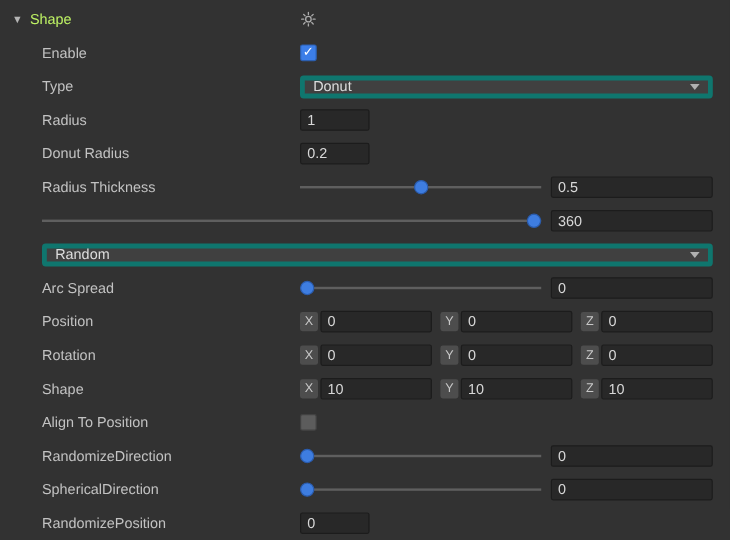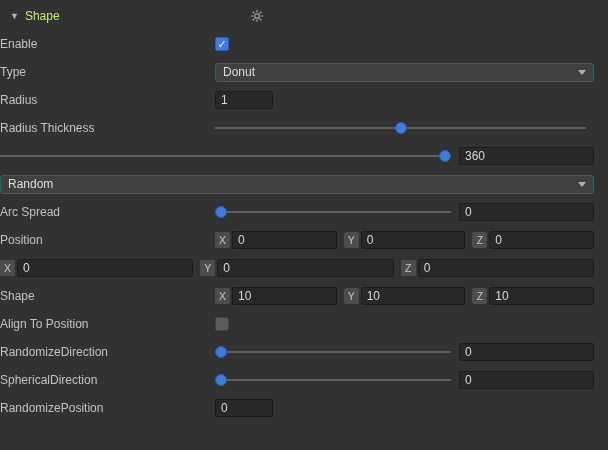--- a/index.html
+++ b/index.html
@@ -9,20 +9,21 @@
     font-family: "Liberation Sans", "DejaVu Sans", sans-serif;
     font-size: 12px;
     color: #C2C2C2;
   }
   .inspector { width: 608px; height: 450px; padding-top: 2px; }
 
   .row {
     display: flex;
     align-items: center;
     height: 28px;
+    padding-left: 35px;
     padding-right: 14px;
   }
   .row.header-row { padding-left: 10px; }
 
   .label {
     width: 215px;
     flex: 0 0 215px;
     color: #C2C2C2;
     white-space: nowrap;
     overflow: hidden;
@@ -73,21 +74,21 @@
   }
   .checkbox .check { display: none; color: #FFFFFF; font-size: 11px; line-height: 1; font-weight: bold; }
   .checkbox.checked { background: #3C7EE8; border-color: #2C5FB0; }
   .checkbox.checked .check { display: block; }
 
   
   .dropdown {
     flex: 1;
     height: 19px;
     background: #404040;
-    border: 1px solid #0f766e;
+    border: 4px solid #0f766e;
     border-radius: 3px;
     display: flex; align-items: center;
     padding: 0 7px;
     color: #DDDDDD;
     cursor: pointer;
     min-width: 0;
   }
   .dd-arrow {
     margin-left: auto;
     width: 0; height: 0;
@@ -180,28 +181,35 @@
     </div>
   </div>
 
   <div class="row">
     <div class="label">Radius</div>
     <div class="control">
       <input class="field narrow" value="1" style="">
     </div>
   </div>
 
+  <div class="row">
+    <div class="label">Donut Radius</div>
+    <div class="control">
+      <input class="field narrow" value="0.2" style="">
+    </div>
+  </div>
 
   <div class="row">
     <div class="label">Radius Thickness</div>
     <div class="control">
       <div class="slider" style="--pos: 50%;">
         <div class="track"></div>
         <div class="handle"></div>
       </div>
+      <input class="field slider-field" value="0.5" style="">
     </div>
   </div>
 
   <div class="row">
     <div class="control">
       <div class="slider" style="--pos: 100%;">
         <div class="track"></div>
         <div class="handle"></div>
       </div>
       <input class="field slider-field" value="360" style="">
@@ -242,20 +250,21 @@
         </div>
         <div class="vec-item">
           <span class="axis-chip">Z</span>
           <input class="field" value="0" style="">
         </div>
       </div>
     </div>
   </div>
 
   <div class="row">
+    <div class="label">Rotation</div>
     <div class="control">
       <div class="vec3">
         <div class="vec-item">
           <span class="axis-chip">X</span>
           <input class="field" value="0" style="">
         </div>
         <div class="vec-item">
           <span class="axis-chip">Y</span>
           <input class="field" value="0" style="">
         </div>

